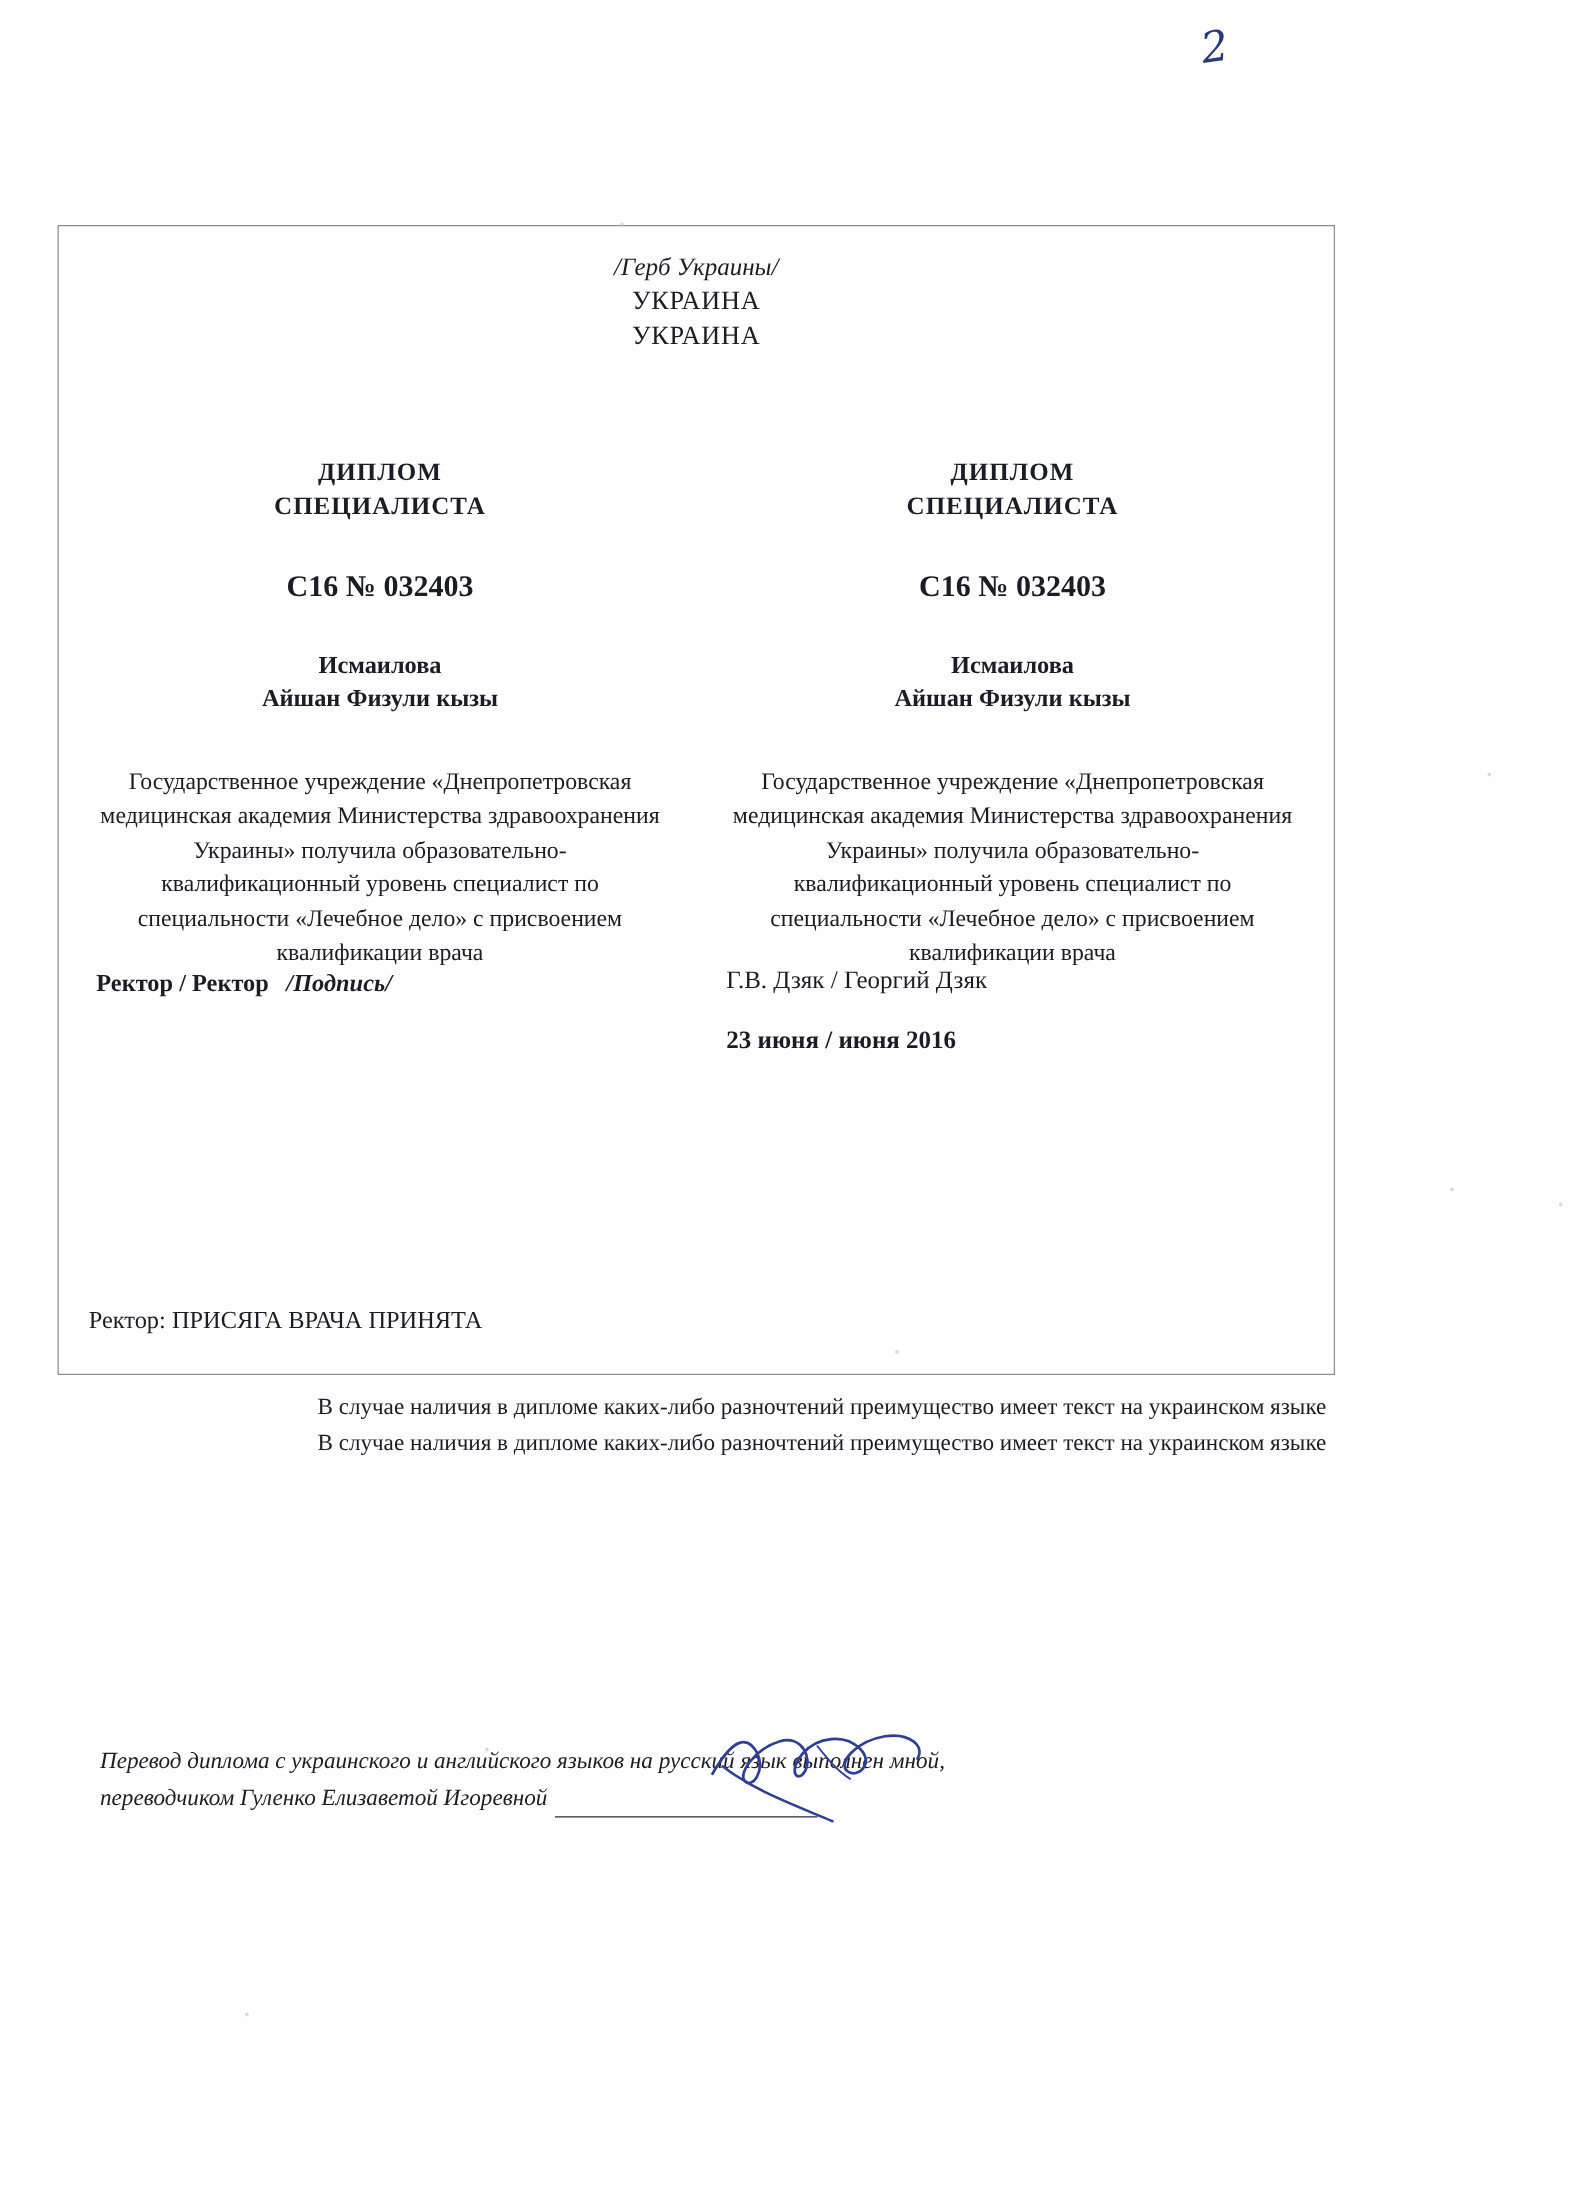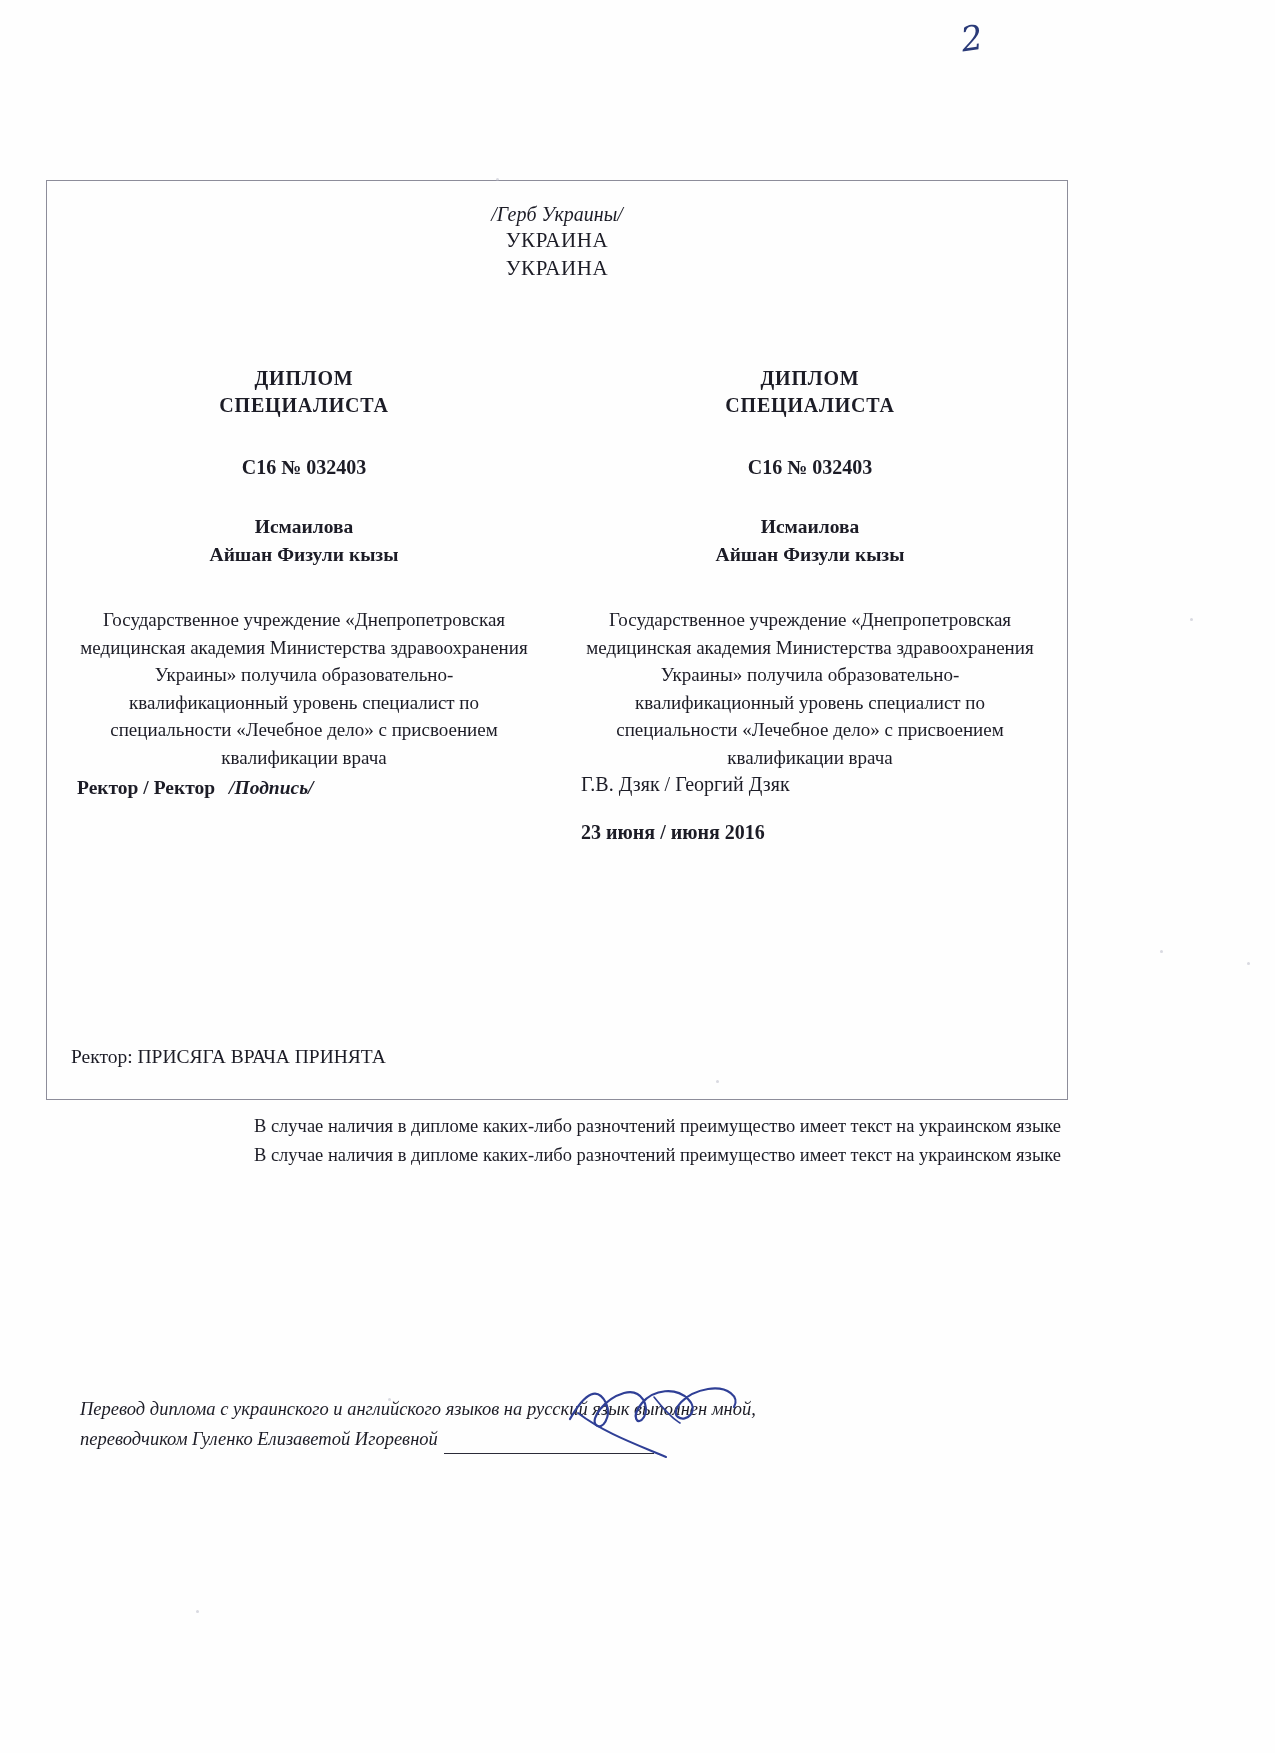--- a/index.html
+++ b/index.html
@@ -97,21 +97,21 @@
 
   .dip-title {
     font-weight: bold;
     font-size: 20px;
     letter-spacing: 0.8px;
     line-height: 1.35;
   }
   .dip-number {
     margin-top: 34px;
     font-weight: bold;
-    font-size: 20px;
+    font-size: 24px;
   }
   .dip-name {
     margin-top: 32px;
     font-weight: bold;
     font-size: 19.5px;
     line-height: 1.4;
   }
   .dip-body {
     margin-top: 38px;
     font-size: 19px;

